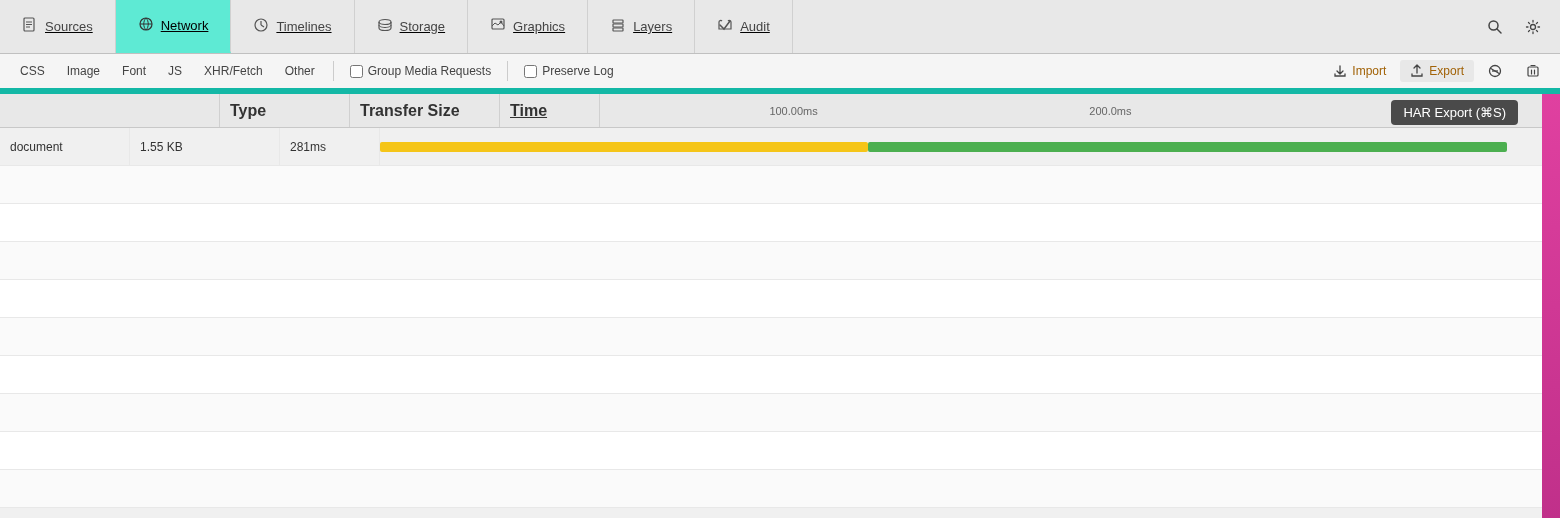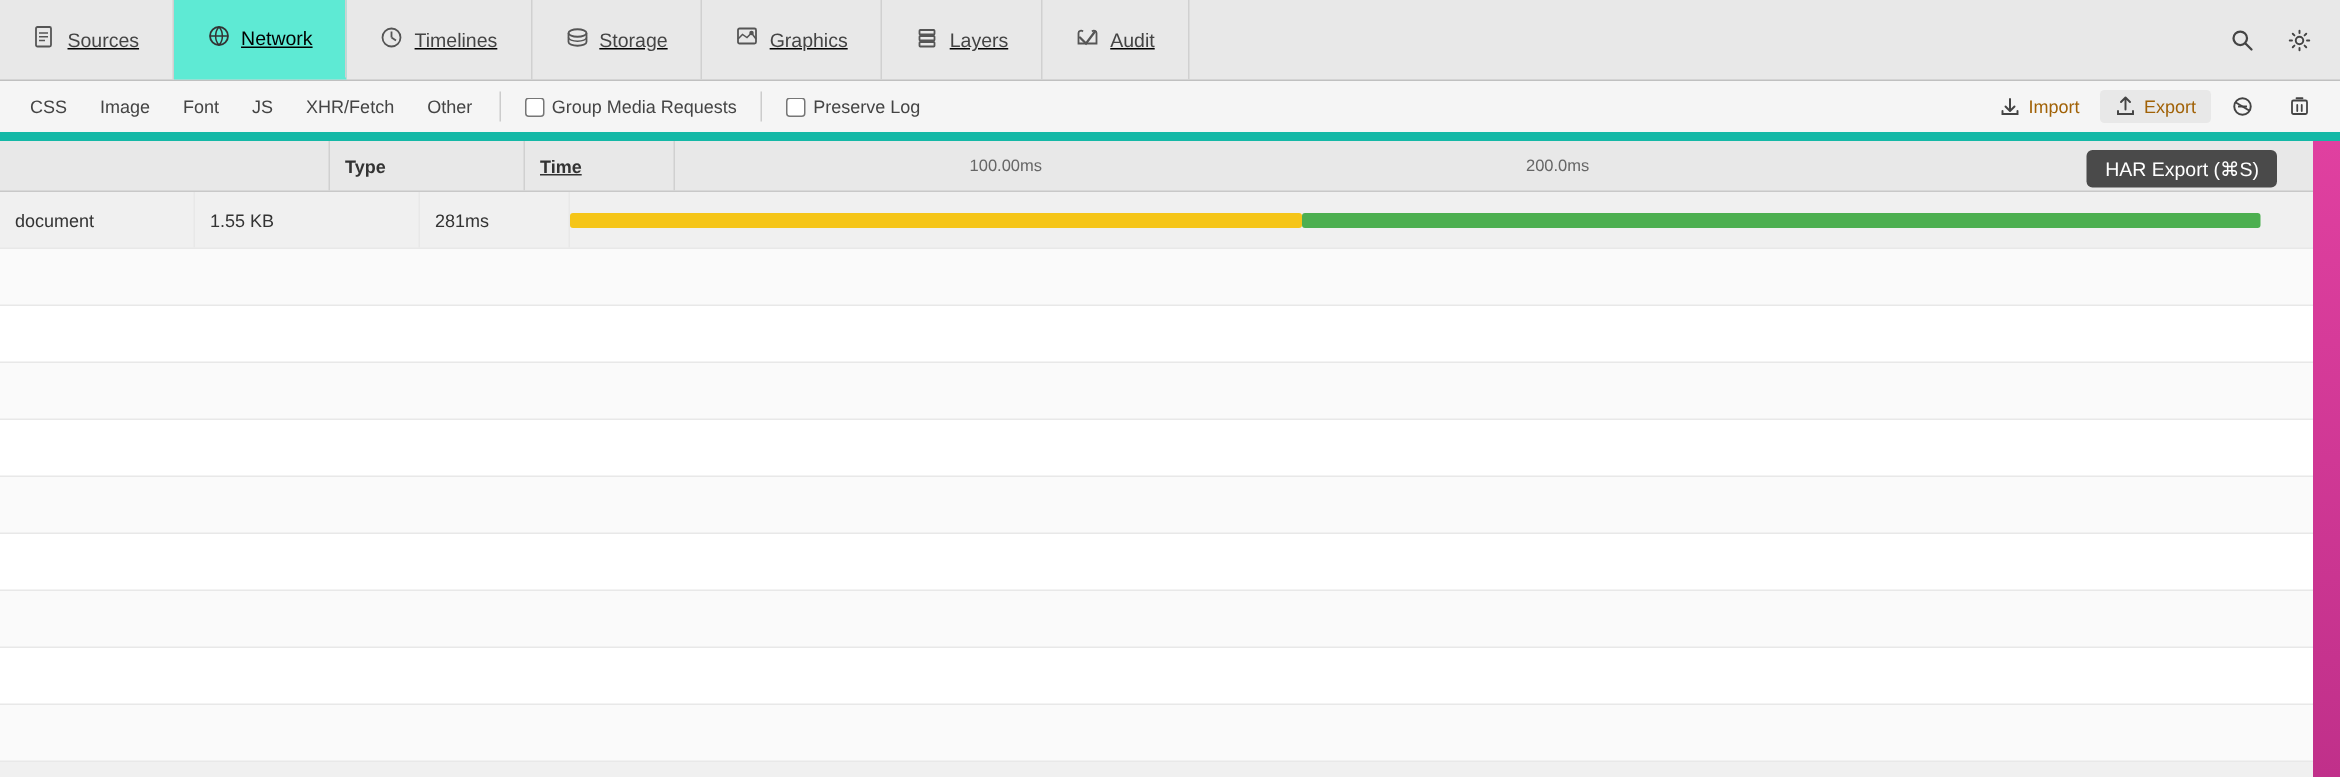--- a/index.html
+++ b/index.html
@@ -138,21 +138,21 @@
     
     .table-header {
       display: flex;
       align-items: center;
       background: #e8e8e8;
       border-bottom: 1px solid #c8c8c8;
       height: 34px;
       flex-shrink: 0;
     }
     .th {
-      font-size: 12px;
+      font-size: 16px;
       font-weight: 600;
       color: #333;
       padding: 0 10px;
       white-space: nowrap;
       overflow: hidden;
       border-right: 1px solid #d0d0d0;
       height: 100%;
       display: flex;
       align-items: center;
     }
@@ -393,20 +393,23 @@
   </div>
 </div>
 
 <div style="display:flex; flex:1; overflow:hidden;">
   <div style="flex:1; display:flex; flex-direction:column; overflow:hidden;">
 
     <div class="table-header">
       <div class="th th-name"></div>
       <div class="th th-type">
         <span>Type</span>
+      </div>
+      <div class="th th-size">
+        <span>Transfer Size</span>
       </div>
       <div class="th th-time">
         <span>Time</span>
       </div>
       <div class="th-timeline" style="flex:1; position:relative; background:#ebebeb; border-right:1px solid #d0d0d0;">
         <span class="timeline-tick" style="left:18%;">100.00ms</span>
         <span class="timeline-tick" style="left:52%;">200.0ms</span>
       </div>
     </div>
 

